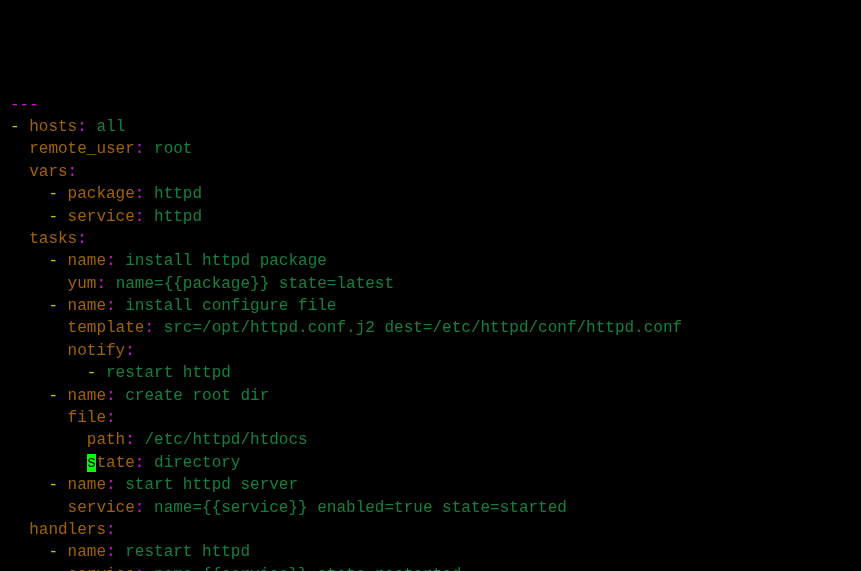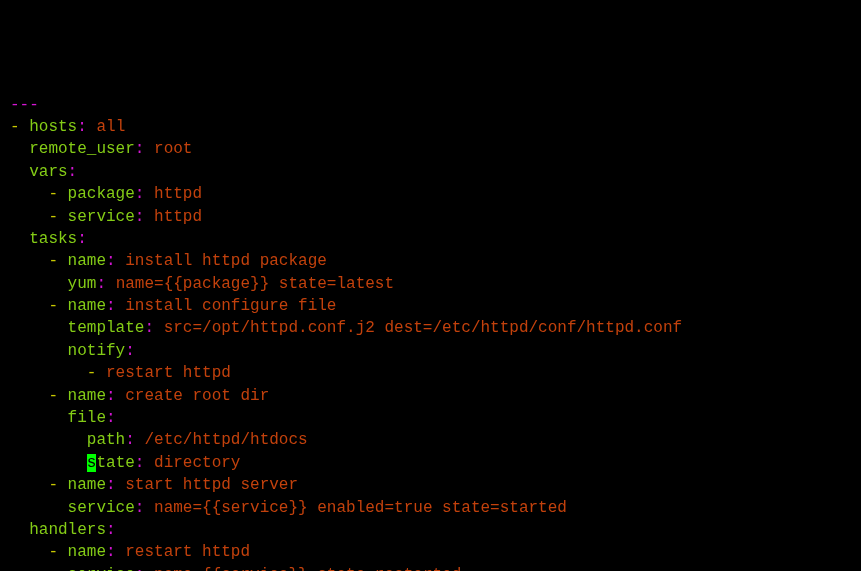--- a/index.html
+++ b/index.html
@@ -16,22 +16,22 @@
       width: 861px;
       height: 571px;
       overflow: hidden;
       white-space: pre;
     }
     .line {
       display: block;
     }
     .magenta { color: #d315d3; }
     .yellow { color: #c8c800; }
-    .cyan { color: #84cc16; }
-    .white { color: #c2410c; }
+    .cyan { color: #a16207; }
+    .white { color: #15803d; }
     .cursor {
       background: #00ff00;
       color: #000000;
     }
   </style>
 </head>
 <body>
 
 
 

